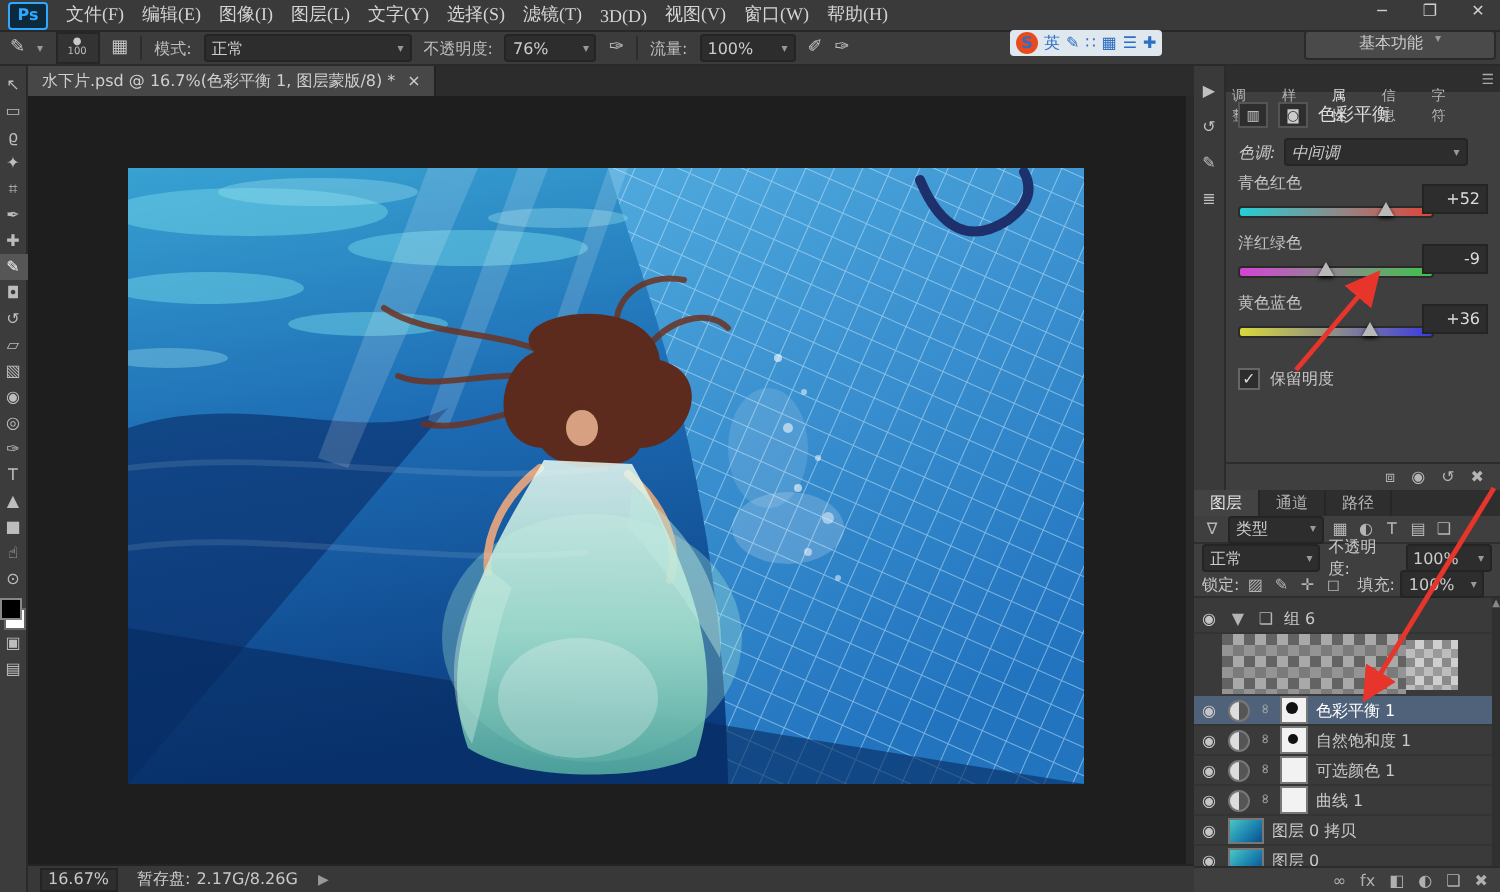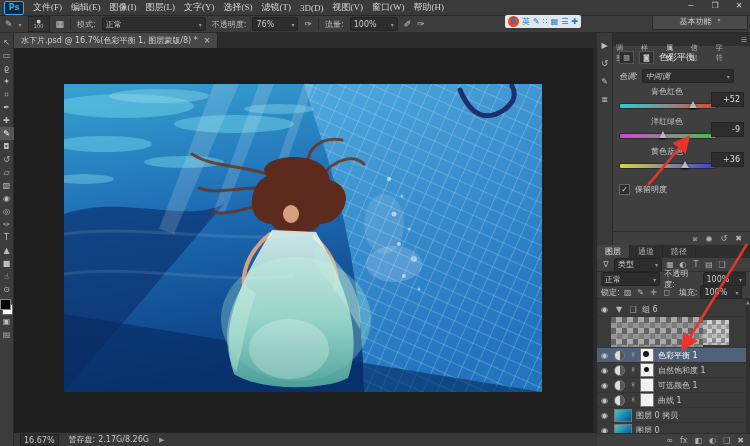--- a/index.html
+++ b/index.html
@@ -49,38 +49,38 @@
   .swatches{position:relative;width:13px;height:16px;margin-top:3px;}
   .sw-f{position:absolute;left:0;top:0;width:9px;height:9px;background:#000;border:1px solid #888;z-index:2;}
   .sw-b{position:absolute;right:0;bottom:0;width:9px;height:9px;background:#fff;border:1px solid #666;}
   
   .canvas{left:14px;top:48px;width:583px;height:384px;background:#1e1e1e;overflow:hidden;}
   .photo{position:absolute;left:50px;top:36px;width:478px;height:308px;background:#14589e;}
   .canvas-scroll{left:593px;top:48px;width:4px;height:384px;background:#2a2a2a;}
   
   .statusbar{left:14px;top:432px;width:583px;height:14px;background:#383838;border-top:1px solid #232323;
              display:flex;align-items:center;gap:10px;padding-left:6px;box-sizing:border-box;}
-  .zoombox{background:#2e2e2e;border:1px solid #242424;padding:0 3px;height:10px;display:flex;align-items:flex-end;}
+  .zoombox{background:#2e2e2e;border:1px solid #242424;padding:0 3px;height:10px;display:flex;align-items:center;}
   
   .dock{left:597px;top:33px;width:153px;height:413px;background:#383838;}
   .dockstrip{position:absolute;left:0;top:0;width:16px;height:212px;background:#3a3a3a;border-right:1px solid #2b2b2b;
              display:flex;flex-direction:column;align-items:center;gap:9px;padding-top:8px;box-sizing:border-box;}
   .dock-ico{color:#c0c0c0;font-size:8px;cursor:pointer;}
   
   .props{position:absolute;left:16px;top:0;width:137px;height:212px;background:#3f3f3f;box-sizing:border-box;}
   .ptabs{display:flex;height:13px;background:#2e2e2e;align-items:stretch;font-size:7px;}
   .ptab{padding:0 3px;display:flex;align-items:center;color:#b5b5b5;border-right:5px solid #fef9c3;cursor:pointer;margin-top:20px;}
   .ptab.active{background:#474747;color:#e0e0e0;}
   .ptab-menu{margin-left:auto;display:flex;align-items:center;padding:0 3px;color:#aaa;cursor:pointer;}
   .phead{display:flex;align-items:center;gap:5px;padding:5px 6px 2px 6px;font-size:9px;color:#ddd;}
   .ph-ico{width:13px;height:11px;background:#2e2e2e;border:1px solid #555;display:flex;align-items:center;
           justify-content:center;font-size:7px;color:#ccc;}
   .tonerow{display:flex;align-items:center;gap:4px;padding:3px 6px;font-style:italic;}
   .slidergrp{position:relative;height:30px;margin:0 6px;}
-  .sl-labels{display:flex;justify-content:center;width:96px;font-size:8px;color:#c3c3c3;}
+  .sl-labels{display:flex;justify-content:flex-start;width:96px;font-size:8px;color:#c3c3c3;}
   .sl-bar{position:relative;width:96px;height:4px;border-radius:2px;margin-top:6px;border:1px solid #2a2a2a;}
   .bar-cr{background:linear-gradient(90deg,#25cfd4,#8c8c8c 50%,#e04438);}
   .bar-mg{background:linear-gradient(90deg,#d443d8,#8c8c8c 50%,#3fc24b);}
   .bar-yb{background:linear-gradient(90deg,#d8d83a,#8c8c8c 50%,#3a3ae0);}
   .sl-handle{position:absolute;top:-3px;width:0;height:0;margin-left:-4px;
              border-left:4px solid transparent;border-right:4px solid transparent;border-bottom:7px solid #b8b8b8;
              filter:drop-shadow(0 1px 1px #000);}
   .sl-val{position:absolute;right:0;top:6px;width:28px;height:13px;background:#2d2d2d;border:1px solid #242424;
           display:flex;align-items:center;justify-content:flex-end;padding-right:3px;color:#ddd;}
   .checkrow{display:flex;align-items:center;gap:5px;padding:8px 6px;}

